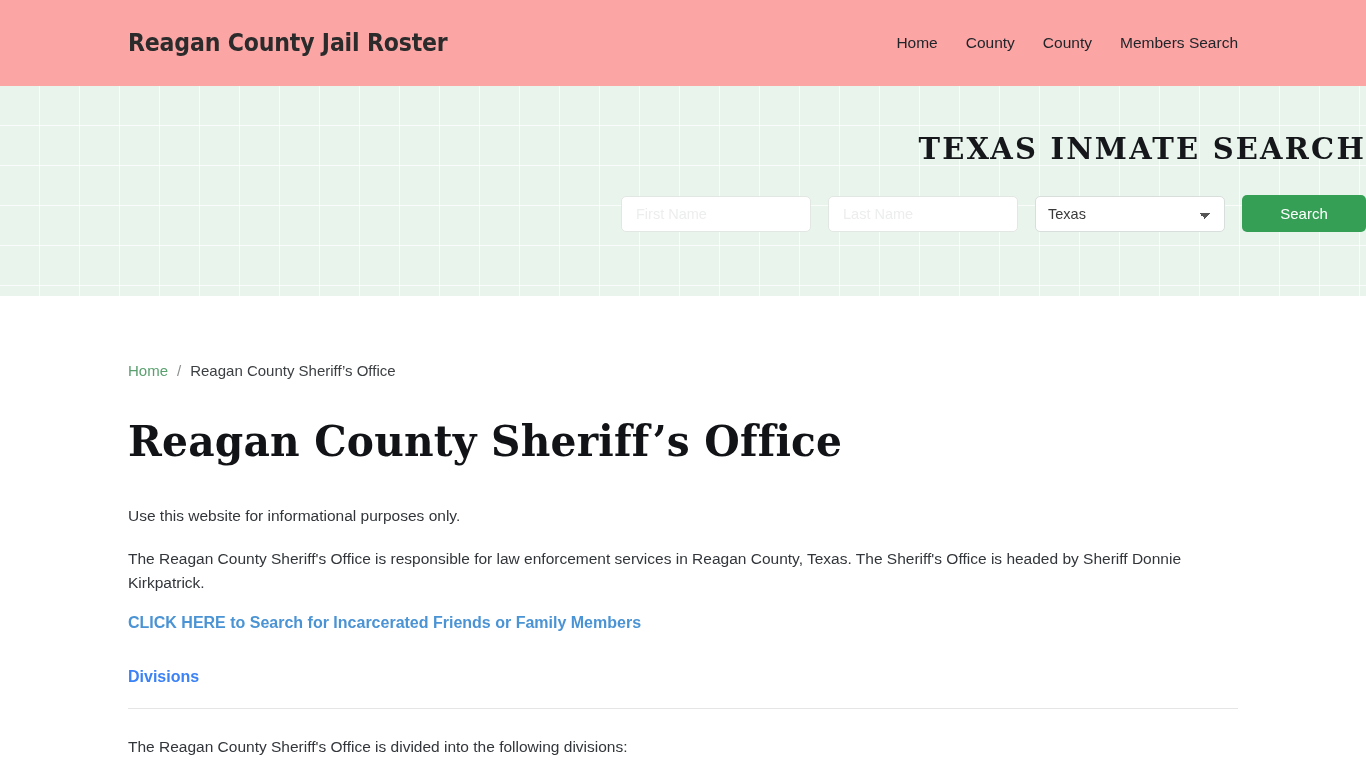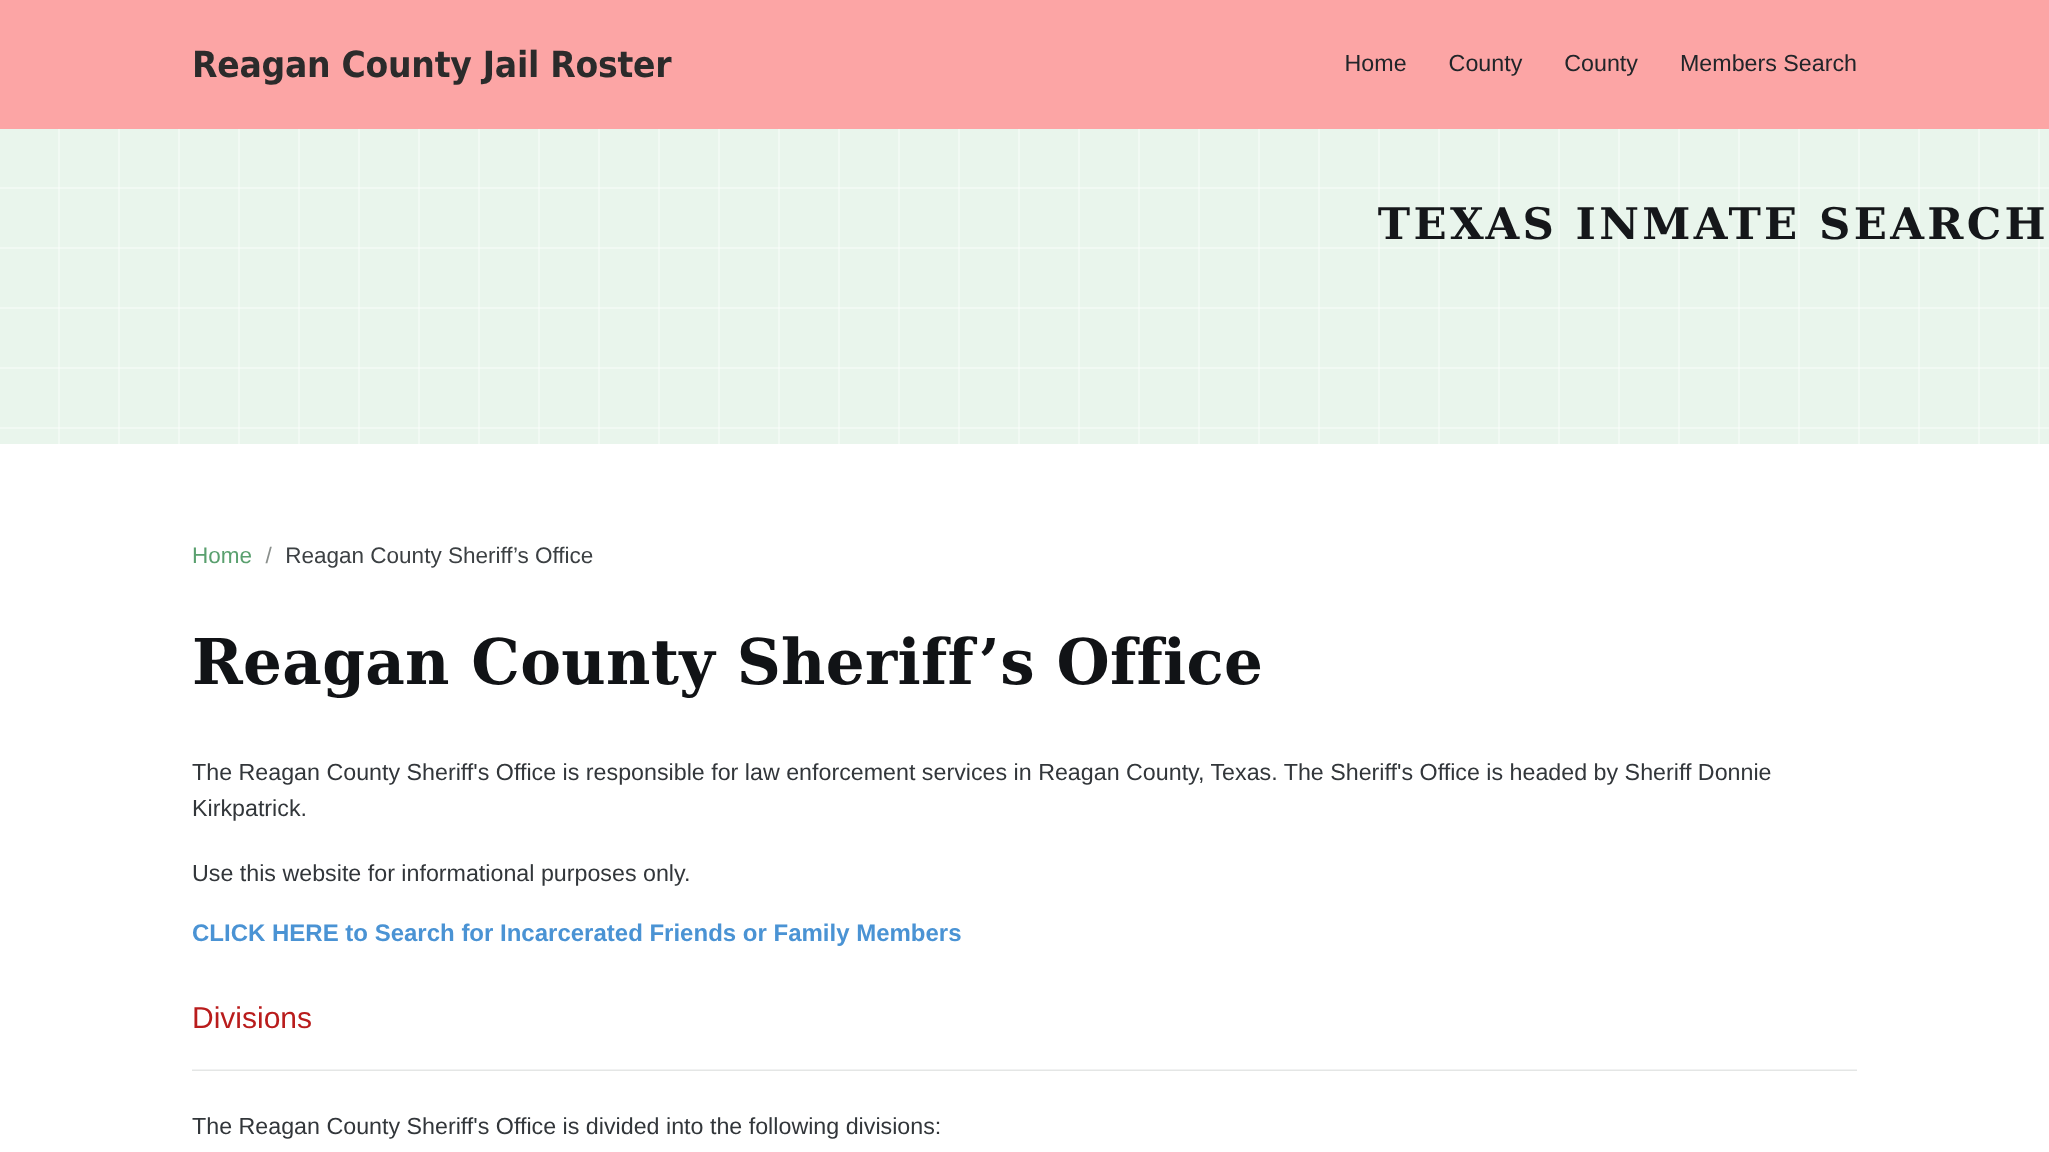--- a/index.html
+++ b/index.html
@@ -173,23 +173,23 @@
     display: inline-block;
     font-family: "Liberation Sans", sans-serif;
     font-size: 16px;
     font-weight: bold;
     color: #4a93d4;
     text-decoration: none;
     margin-bottom: 22px;
   }
   .section-title {
     font-family: "Liberation Sans", sans-serif;
-    font-size: 20px;
-    font-weight: normal;
-    color: #b91c1c;
+    font-size: 16px;
+    font-weight: bold;
+    color: #3b82f6;
     margin: 14px 0 0 0;
   }
   .divider {
     border: none;
     border-top: 1px solid #e4e6e5;
     margin: 22px 0 26px 0;
   }
 </style>
 </head>
 <body>
@@ -199,33 +199,41 @@
   <nav class="main-nav">
     <a class="nav-link" href="#">Home</a>
     <a class="nav-link" href="#">County</a>
     <a class="nav-link" href="#">County</a>
     <a class="nav-link" href="#">Members Search</a>
   </nav>
 </header>
 
 <section class="hero">
   <h2 class="hero-title">TEXAS INMATE SEARCH</h2>
+  <form class="search-form">
+    <input class="search-input" type="text" placeholder="First Name" style="">
+    <input class="search-input" type="text" placeholder="Last Name" style="">
+    <select class="state-select">
+      <option>Texas</option>
+    </select>
+    <button class="search-button" type="submit">Search</button>
+  </form>
 </section>
 
 <main class="content">
   <div class="breadcrumb">
     <a class="breadcrumb-link" href="#">Home</a>
     <span class="breadcrumb-sep">/</span>
     <span class="breadcrumb-current">Reagan County Sheriff’s Office</span>
   </div>
 
   <h1 class="page-title">Reagan County Sheriff’s Office</h1>
 
+  <p class="body-text">Use this website for informational purposes only.</p>
   <p class="body-text">The Reagan County Sheriff's Office is responsible for law enforcement services in Reagan County, Texas. The Sheriff's Office is headed by Sheriff Donnie Kirkpatrick.</p>
-  <p class="body-text">Use this website for informational purposes only.</p>
 
   <a class="cta-link" href="#">CLICK HERE to Search for Incarcerated Friends or Family Members</a>
 
   <h2 class="section-title">Divisions</h2>
   <hr class="divider">
 
   <p class="body-text">The Reagan County Sheriff's Office is divided into the following divisions:</p>
 
   
 </main>

